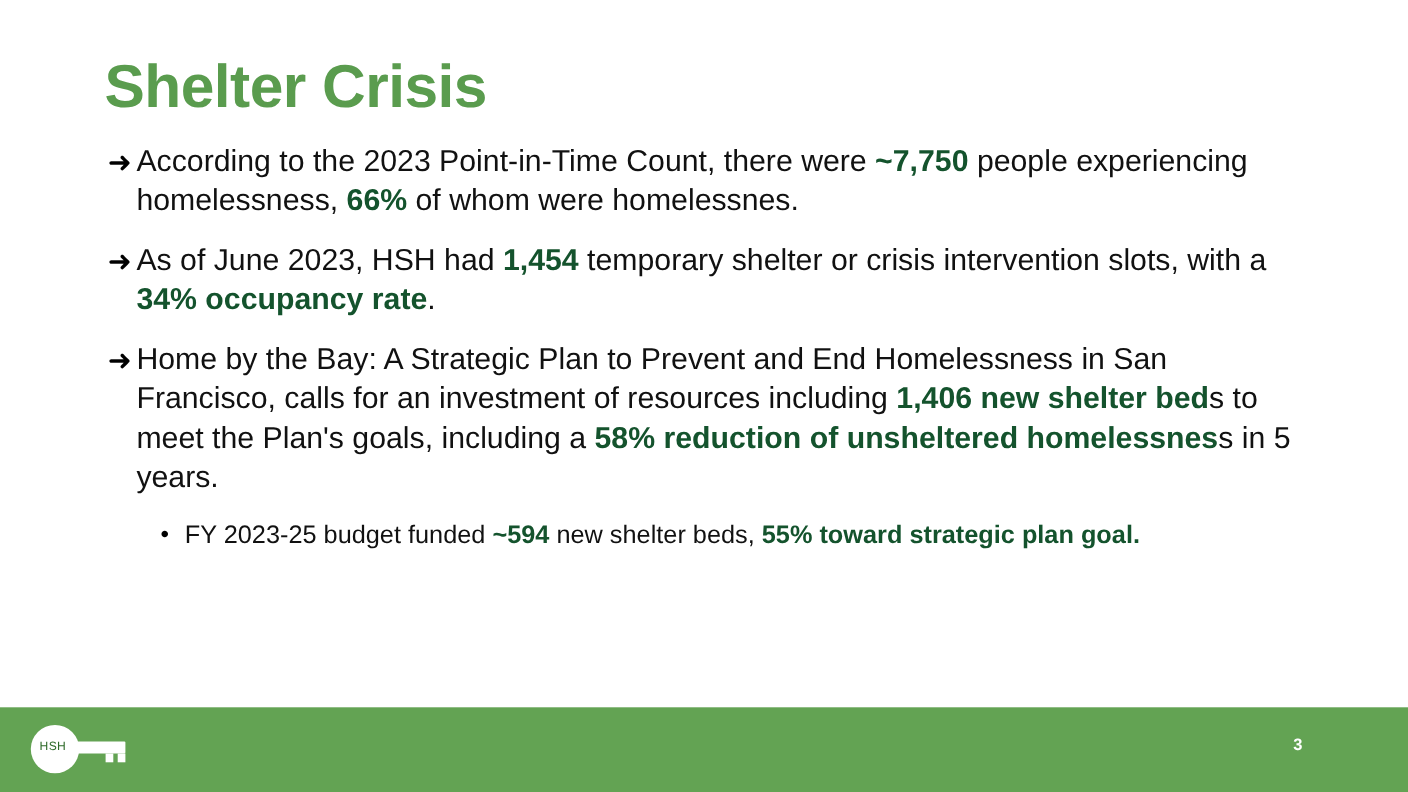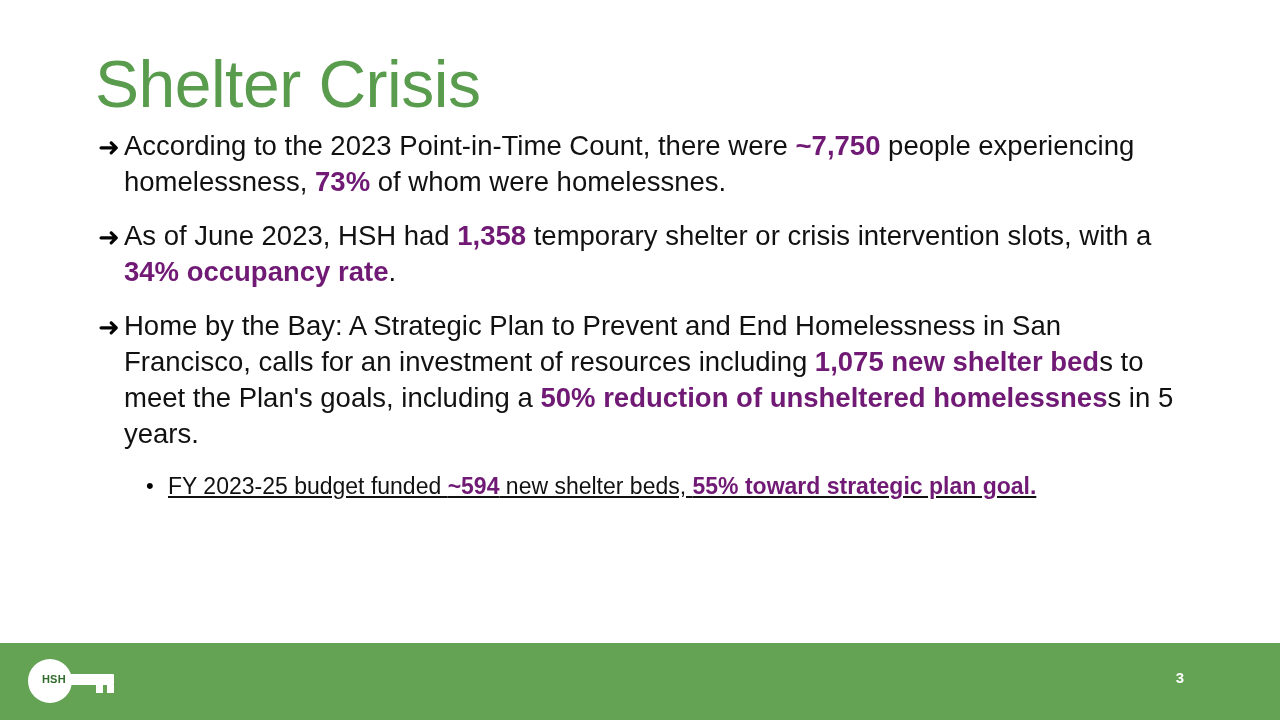--- a/index.html
+++ b/index.html
@@ -17,22 +17,22 @@
     position: relative;
     width: 1280px;
     height: 720px;
     background: #ffffff;
     box-sizing: border-box;
   }
   .title {
     position: absolute;
     left: 95px;
     top: 48px;
-    font-size: 66px;
-    font-weight: normal;
+    font-size: 55px;
+    font-weight: bold;
     color: #5a9c4e;
     letter-spacing: -0.5px;
     line-height: 1.1;
   }
   .body {
     position: absolute;
     left: 98px;
     top: 128px;
     width: 1090px;
   }
@@ -67,24 +67,23 @@
     font-size: 22px;
     line-height: 32px;
     color: #000000;
     text-align: left;
   }
   .sub-text {
     flex: 1 1 auto;
     font-size: 23px;
     line-height: 32px;
     color: #111111;
-    text-decoration: underline;
   }
   .hl {
-    color: #701a75;
+    color: #14532d;
     font-weight: bold;
   }
   .footer-bar {
     position: absolute;
     left: 0;
     bottom: 0;
     width: 1280px;
     height: 77px;
     background: #63a353;
   }
@@ -102,23 +101,23 @@
     width: 44px;
     height: 44px;
     border-radius: 50%;
     background: #ffffff;
   }
   .logo-text {
     position: absolute;
     left: 8px;
     top: 14px;
     width: 30px;
-    text-align: right;
+    text-align: left;
     font-size: 11px;
-    font-weight: bold;
+    font-weight: normal;
     color: #2f6b2a;
     letter-spacing: 0.3px;
   }
   .logo-key-shaft {
     position: absolute;
     left: 40px;
     top: 15px;
     width: 46px;
     height: 11px;
     background: #ffffff;
@@ -164,35 +163,35 @@
 
   <div class="topline"></div>
 
   <div class="title">Shelter Crisis</div>
 
   <div class="body">
 
     <div class="bullet">
       <span class="bullet-marker">➜</span>
       <span class="bullet-text">
-        <span>According to the 2023 Point-in-Time Count, there were </span><span class="hl">~7,750</span><span> people experiencing homelessness, </span><span class="hl">73%</span><span> of whom were homelessnes.</span>
+        <span>According to the 2023 Point-in-Time Count, there were </span><span class="hl">~7,750</span><span> people experiencing homelessness, </span><span class="hl">66%</span><span> of whom were homelessnes.</span>
       </span>
     </div>
 
     <div class="bullet">
       <span class="bullet-marker">➜</span>
       <span class="bullet-text">
-        <span>As of June 2023, HSH had </span><span class="hl">1,358</span><span> temporary shelter or crisis intervention slots, with a </span><span class="hl">34% occupancy rate</span><span>.</span>
+        <span>As of June 2023, HSH had </span><span class="hl">1,454</span><span> temporary shelter or crisis intervention slots, with a </span><span class="hl">34% occupancy rate</span><span>.</span>
       </span>
     </div>
 
     <div class="bullet">
       <span class="bullet-marker">➜</span>
       <span class="bullet-text">
-        <span>Home by the Bay: A Strategic Plan to Prevent and End Homelessness in San Francisco, calls for an investment of resources including </span><span class="hl">1,075 new shelter bed</span><span>s to meet the Plan's goals, including a </span><span class="hl">50% reduction of unsheltered homelessnes</span><span>s in 5 years.</span>
+        <span>Home by the Bay: A Strategic Plan to Prevent and End Homelessness in San Francisco, calls for an investment of resources including </span><span class="hl">1,406 new shelter bed</span><span>s to meet the Plan's goals, including a </span><span class="hl">58% reduction of unsheltered homelessnes</span><span>s in 5 years.</span>
       </span>
     </div>
 
     <div class="sub-bullet">
       <span class="sub-marker">•</span>
       <span class="sub-text">
         <span>FY 2023-25 budget funded </span><span class="hl">~594</span><span> new shelter beds, </span><span class="hl">55% toward strategic plan goal.</span>
       </span>
     </div>
 

